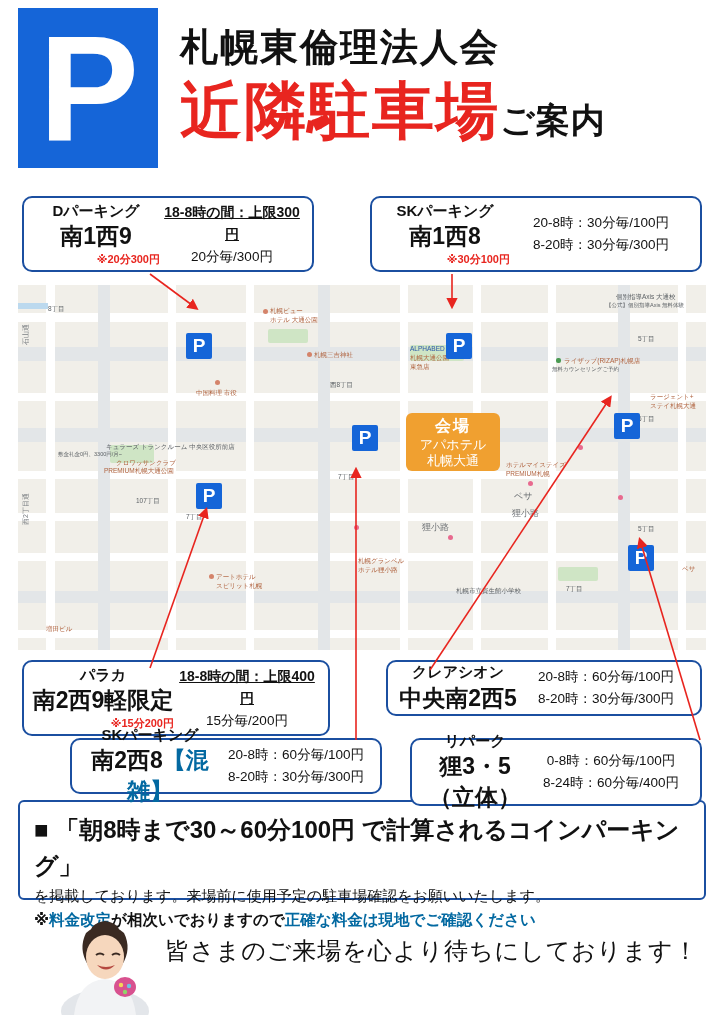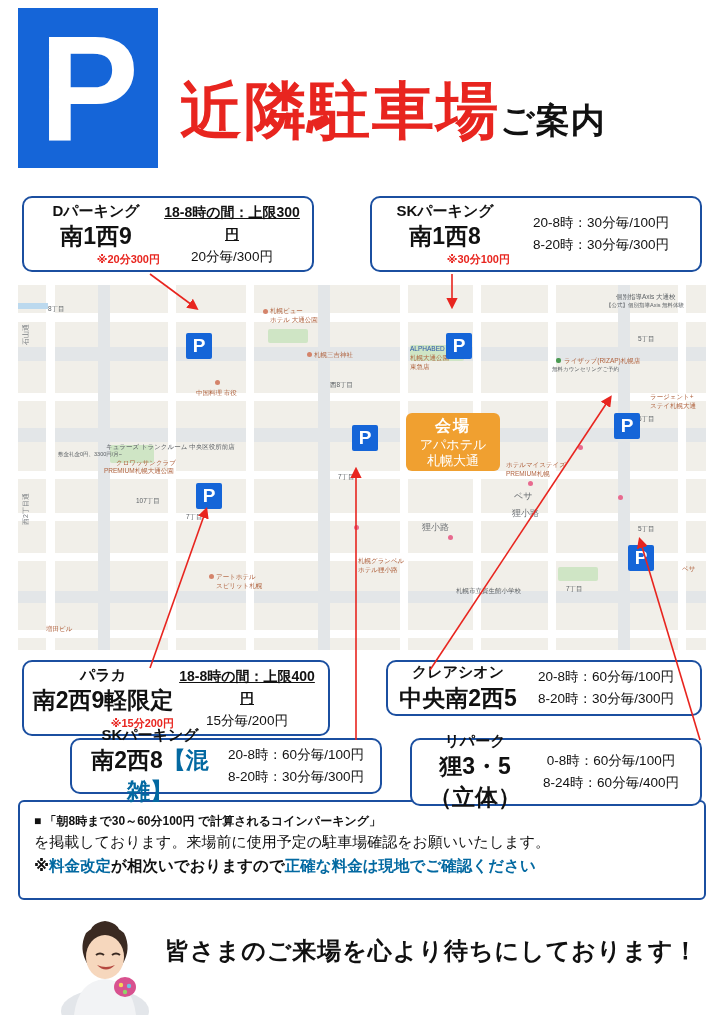--- a/index.html
+++ b/index.html
@@ -101,37 +101,38 @@
   .venue .v1{font-size:16px;font-weight:bold;letter-spacing:2px;}
   .venue .v2{font-size:13px;line-height:1.25;}
   
   .arrow{position:absolute;z-index:7;}
   
   .notice{
     position:absolute;left:18px;top:800px;width:688px;height:100px;
     border:2px solid #1b4fa0;border-radius:6px;box-sizing:border-box;
     padding:10px 14px;
   }
-  .n1{font-size:12px;font-weight:bold;line-height:1.5;}
+  .n1{font-size:24px;font-weight:bold;line-height:1.5;}
   .n2{font-size:15px;line-height:1.6;}
   .n3{font-size:15.5px;font-weight:bold;line-height:1.6;}
   
   .footer-text{
     position:absolute;left:165px;top:935px;
-    font-size:24px;font-weight:bold;letter-spacing:1px;
+    font-size:24px;font-weight:normal;letter-spacing:1px;
   }
   .person{
     position:absolute;left:50px;top:915px;width:110px;height:100px;
   }
 </style>
 </head>
 <body>
 
 <div class="header">
   <div class="p-badge">P</div>
+  <div class="hdr-line1">札幌東倫理法人会</div>
   <div class="hdr-line2">
     <span>近隣駐車場</span><span class="sub">ご案内</span>
   </div>
 </div>
 
 <div class="box" style="left:22px;top:196px;width:292px;height:76px;">
   <div class="inner">
     <div class="lbl" style="width:128px;text-align:center;">
       <div class="ttl">Dパーキング</div>
       <div class="big">南1西9</div>

